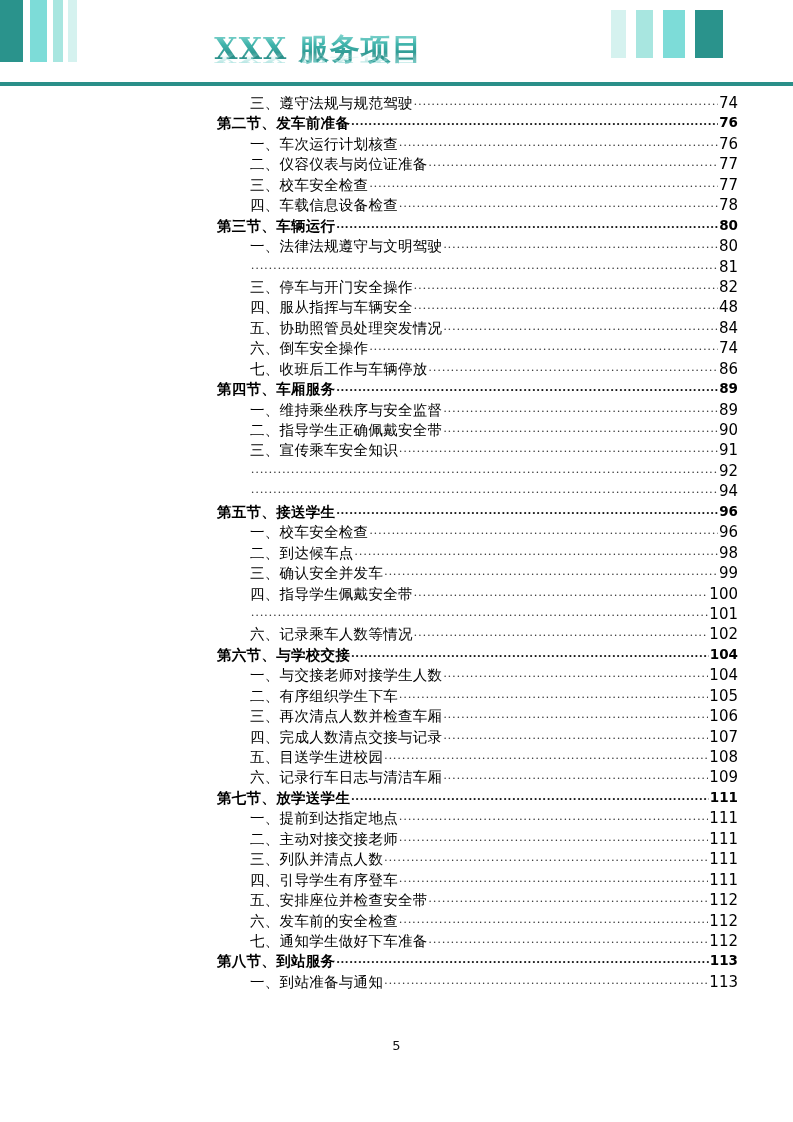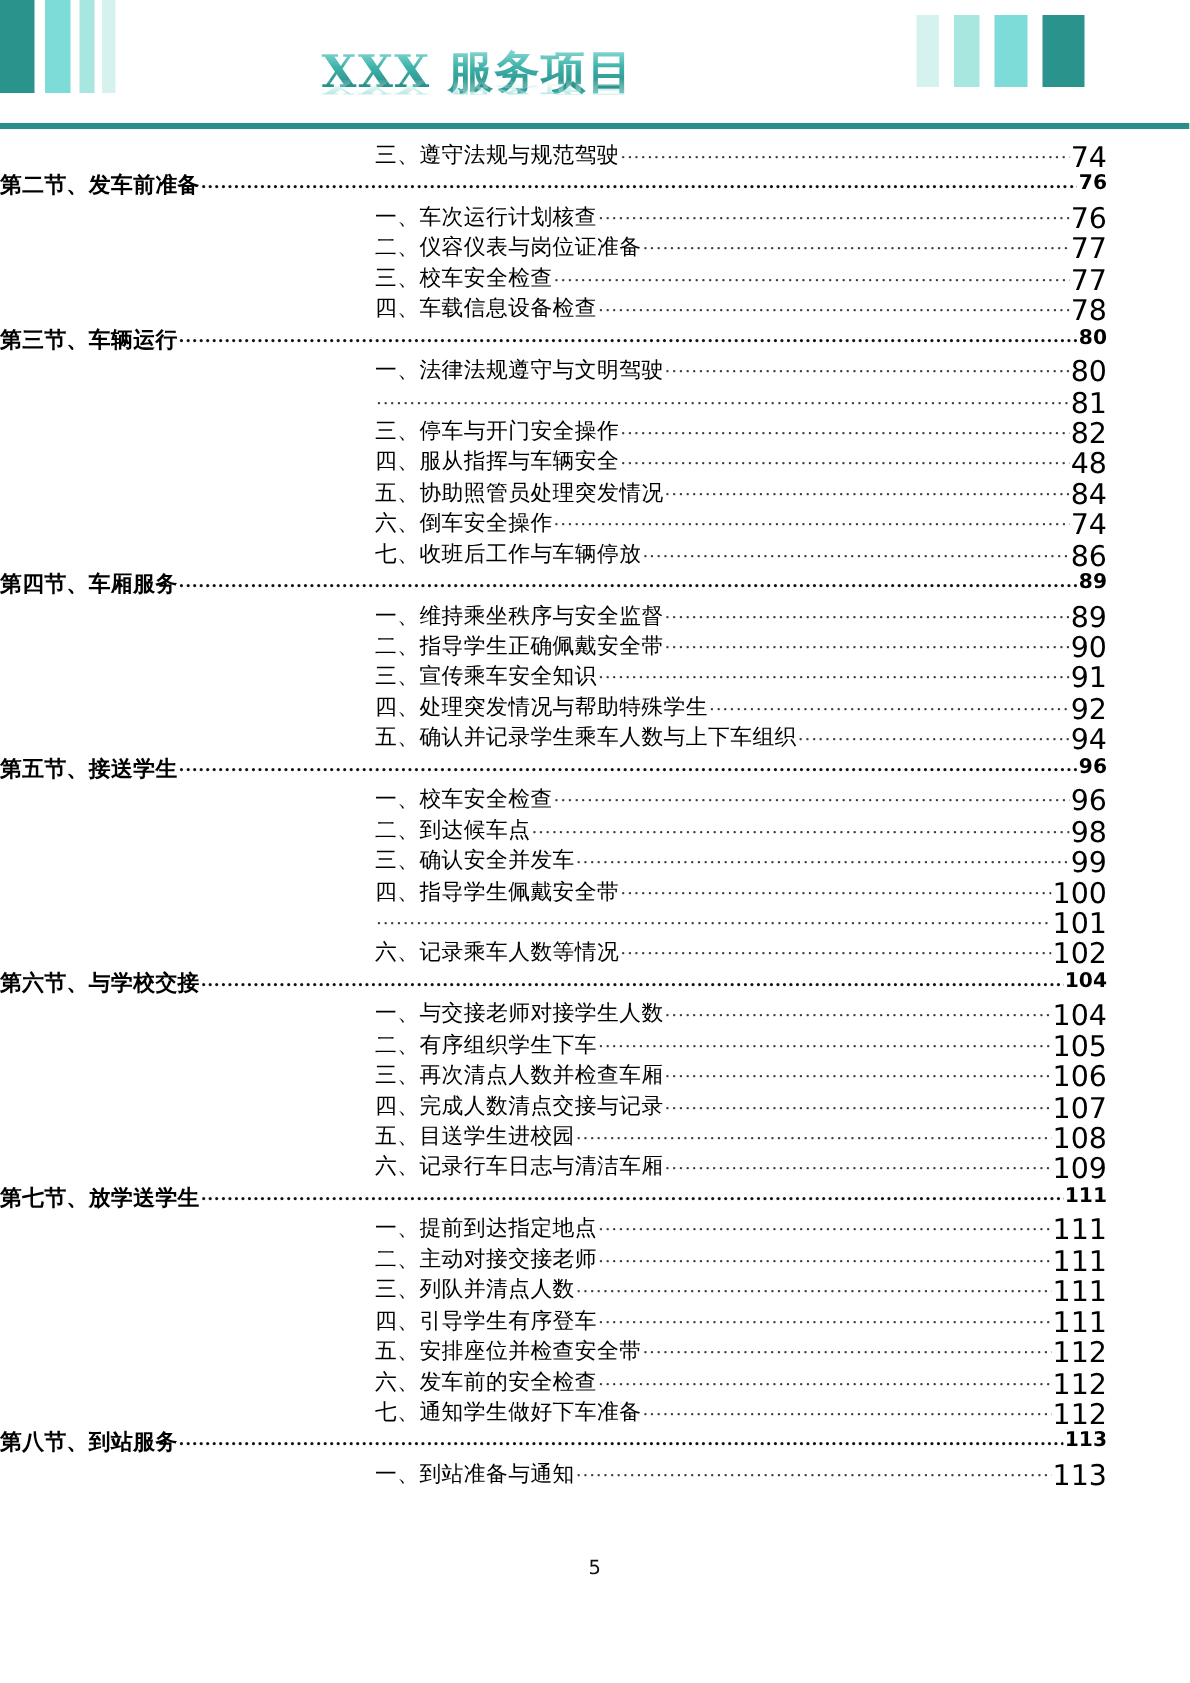--- a/index.html
+++ b/index.html
@@ -110,34 +110,35 @@
   }
   .toc-page {
     flex: 0 0 auto;
     text-align: right;
     font-size: 14px;
     font-family: "DejaVu Sans", "Liberation Sans", sans-serif;
   }
 
   
   .lvl1 {
+    padding-left: 217px;
     padding-right: 55px;
     font-weight: bold;
   }
   .lvl1 .toc-label { font-weight: bold; font-size: 14.5px; letter-spacing: 0.3px; }
   .lvl1 .toc-dots  { font-weight: bold; color: #111; letter-spacing: 1.1px; }
   .lvl1 .toc-page  { font-weight: bold; font-size: 13.5px; }
 
   
   .lvl2 {
     padding-left: 250px;
     padding-right: 55px;
   }
   .lvl2 .toc-label { font-size: 14.5px; letter-spacing: 0.3px; }
-  .lvl2 .toc-page  { font-size: 19px; }
+  .lvl2 .toc-page  { font-size: 15px; }
 
   
   #footer {
     position: absolute;
     left: 0;
     top: 1036px;
     width: 793px;
     text-align: center;
   }
   #page-number {
@@ -256,26 +257,24 @@
       <span class="toc-label">二、指导学生正确佩戴安全带</span>
       <span class="toc-dots">..............................................................................................................................................................</span>
       <span class="toc-page">90</span>
     </div>
     <div class="toc-row lvl2">
       <span class="toc-label">三、宣传乘车安全知识</span>
       <span class="toc-dots">..............................................................................................................................................................</span>
       <span class="toc-page">91</span>
     </div>
     <div class="toc-row lvl2">
-      <span class="toc-label">四、处理突发情况与帮助特殊学生</span>
       <span class="toc-dots">..............................................................................................................................................................</span>
       <span class="toc-page">92</span>
     </div>
     <div class="toc-row lvl2">
-      <span class="toc-label">五、确认并记录学生乘车人数与上下车组织</span>
       <span class="toc-dots">..............................................................................................................................................................</span>
       <span class="toc-page">94</span>
     </div>
     <div class="toc-row lvl1">
       <span class="toc-label">第五节、接送学生</span>
       <span class="toc-dots">..............................................................................................................................................................</span>
       <span class="toc-page">96</span>
     </div>
     <div class="toc-row lvl2">
       <span class="toc-label">一、校车安全检查</span>

